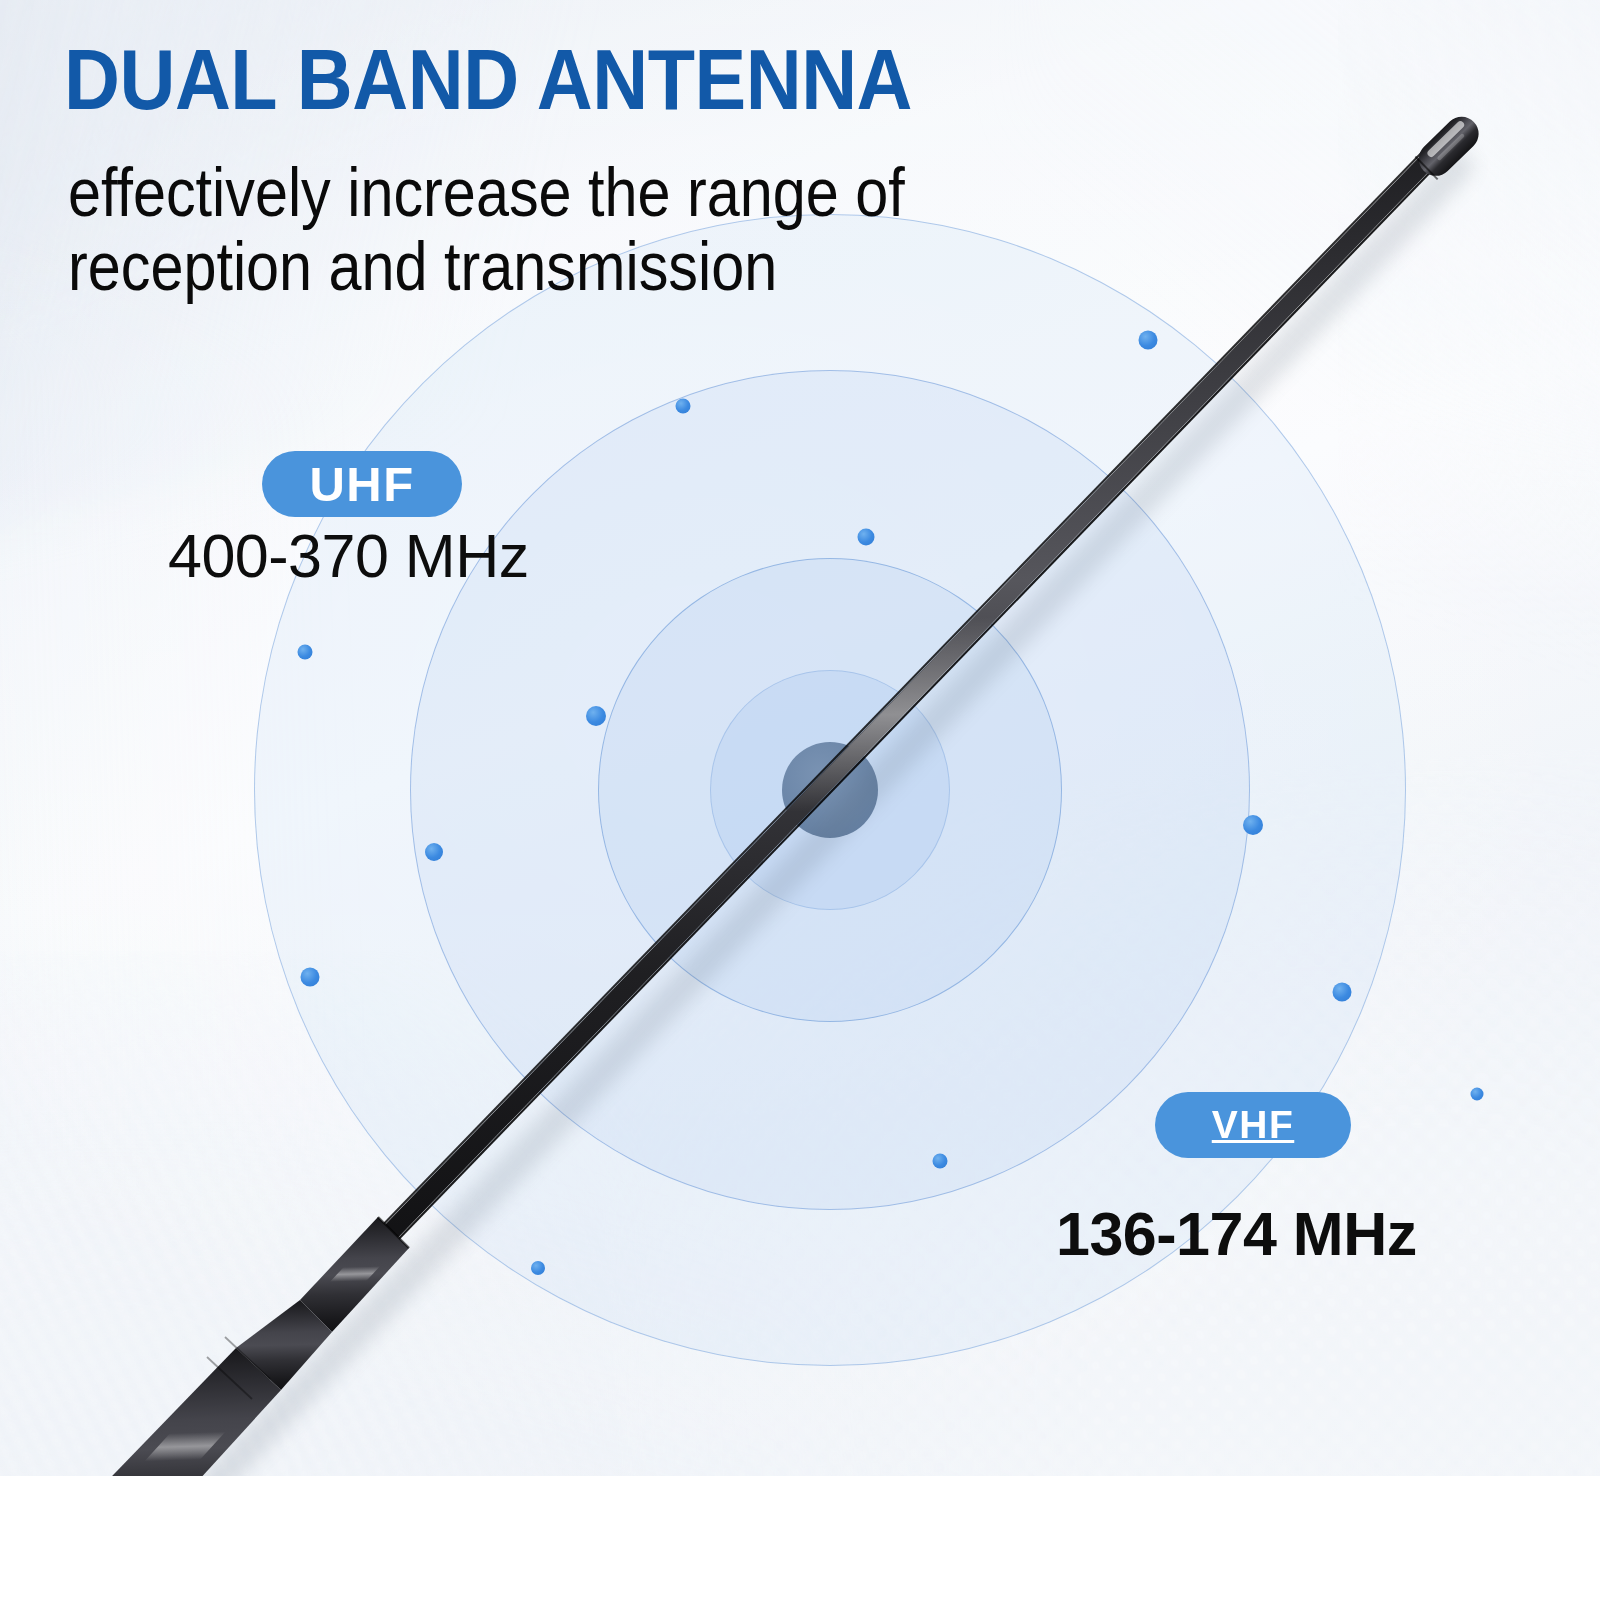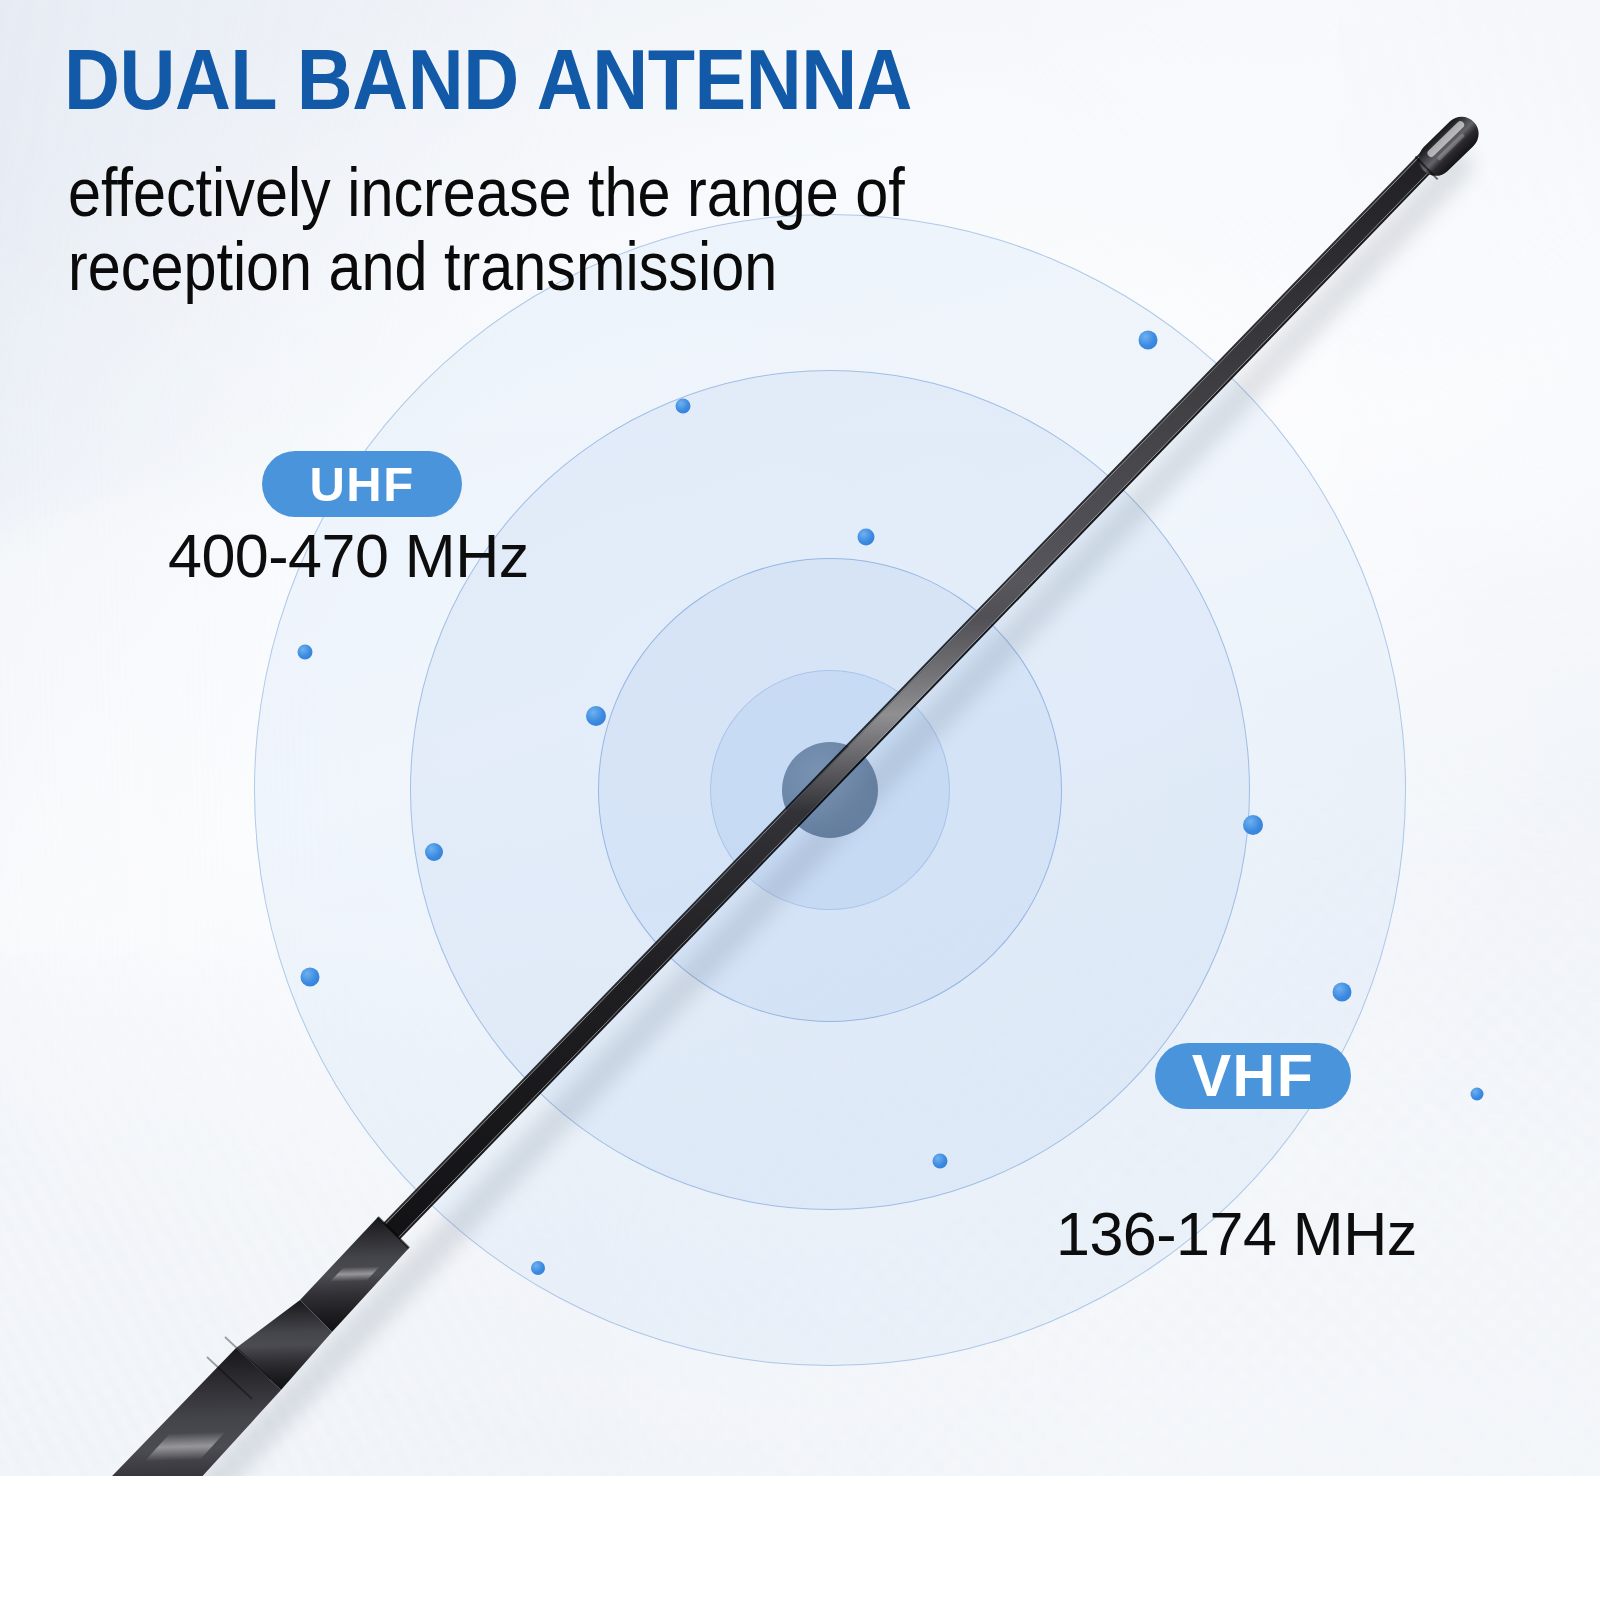--- a/index.html
+++ b/index.html
@@ -186,34 +186,35 @@
     letter-spacing: 1.5px;
     box-sizing: border-box;
   }
   .badge-uhf {
     left: 262px; top: 430px;
     width: 200px; height: 66px;
     font-size: 49px;
     margin-top: 21px;
   }
   .badge-vhf {
-    left: 1155px; top: 1043px;
+    left: 1155px; top: 1092px;
     width: 196px; height: 66px;
-    font-size: 59px;
+    font-size: 39px;
+    text-decoration: underline;
   }
   .freq {
     position: absolute;
     font-size: 61px;
     font-weight: 400;
     color: #0d0d0d;
     white-space: nowrap;
     letter-spacing: -0.5px;
   }
   .freq-uhf { left: 168px; top: 521px; }
-  .freq-vhf { left: 1056px; top: 1199px; }
+  .freq-vhf { left: 1056px; top: 1199px; font-weight: bold; }
 </style>
 </head>
 <body>
 
 <div id="stage">
 
   <div class="bg-base">
     <div class="bg-layer">
       <div class="bg-wedge-a"></div>
       <div class="bg-wedge-b"></div>
@@ -365,18 +366,18 @@
       <rect x="70" y="1523" width="8" height="45" rx="4" fill="#5c5e63" opacity=".65"></rect>
     </g>
   </svg>
 
   <div class="headline">DUAL BAND ANTENNA</div>
 
   <div class="subline subline-1">effectively increase the range of</div>
   <div class="subline subline-2">reception and transmission</div>
 
   <div class="badge badge-uhf">UHF</div>
-  <div class="freq freq-uhf">400-470 MHz</div>
+  <div class="freq freq-uhf">400-370 MHz</div>
 
   <div class="badge badge-vhf">VHF</div>
   <div class="freq freq-vhf">136-174 MHz</div>
 
 </div>
 
 </body></html>

